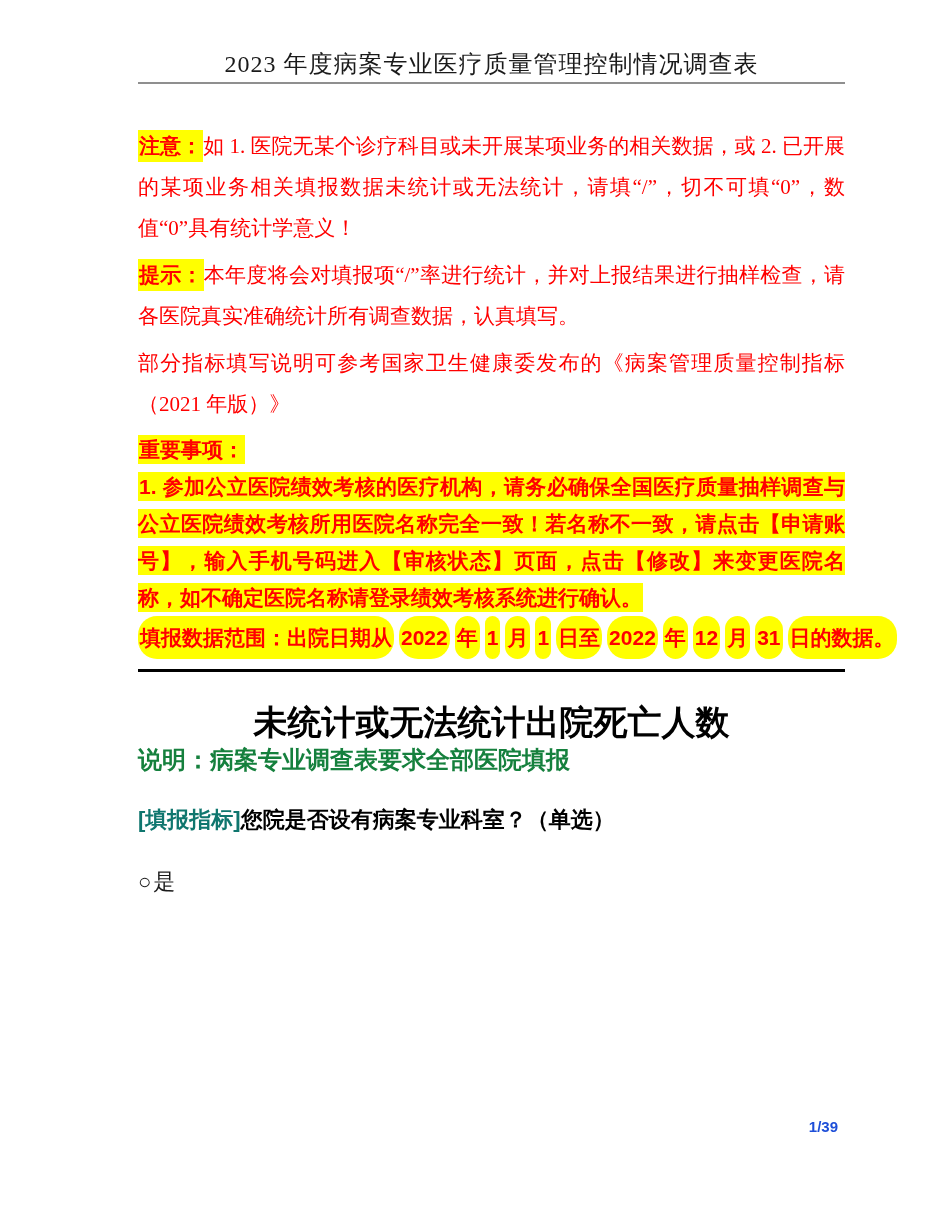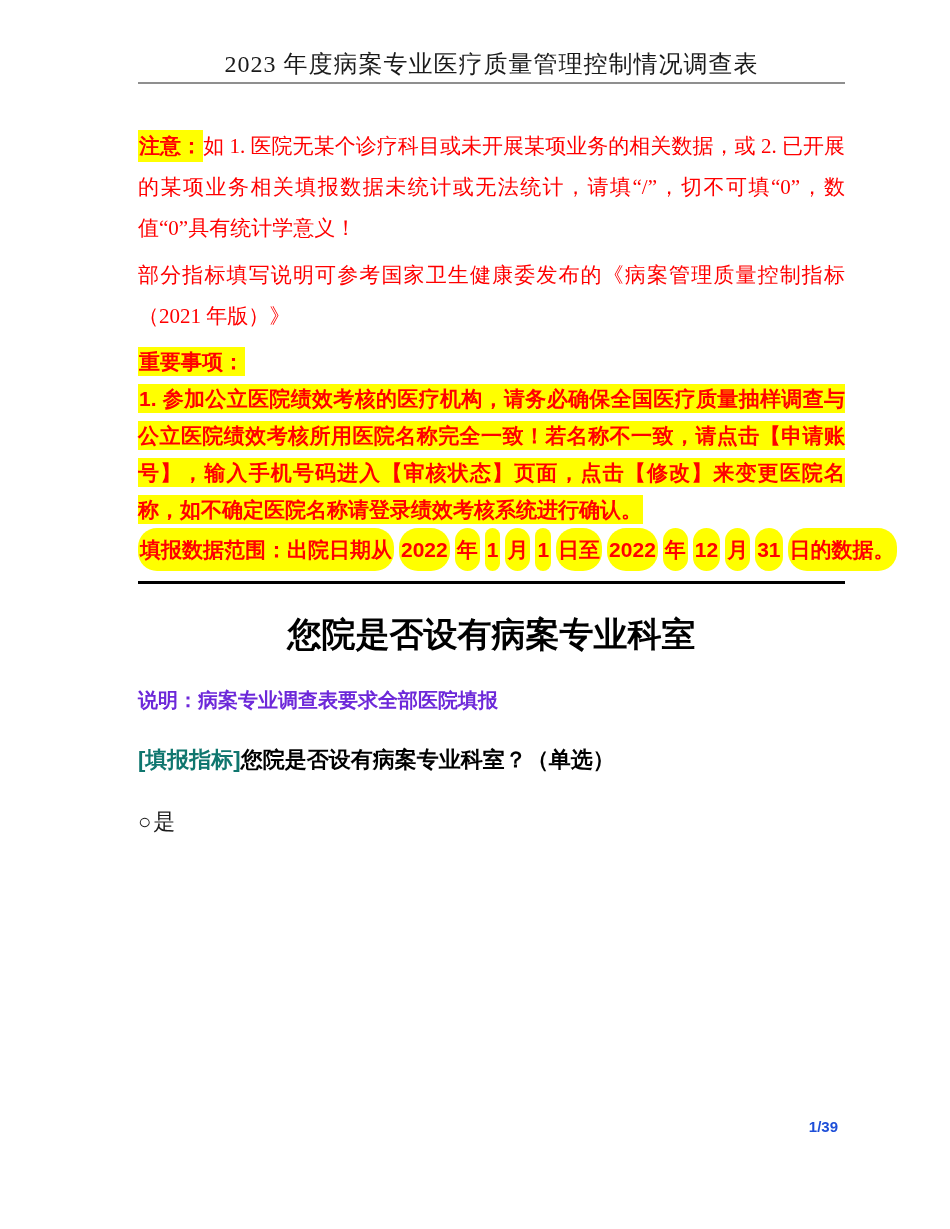--- a/index.html
+++ b/index.html
@@ -71,26 +71,25 @@
     font-weight: bold;
     color: #000000;
     text-align: center;
     font-size: 34px;
     line-height: 46px;
   }
   .form-title.t1 { margin-top: 12px; }
   .form-title.t2 { margin-top: 28px; }
   
   .form-desc {
-    margin-top: 28px;
     font-family: "Liberation Sans", "DejaVu Sans", sans-serif;
     font-weight: bold;
-    font-size: 20px;
+    font-size: 24px;
     line-height: 28px;
-    color: #6d28d9;
+    color: #15803d;
   }
   .question {
     margin-top: 30px;
     font-family: "Liberation Sans", "DejaVu Sans", sans-serif;
     font-weight: bold;
     font-size: 22px;
     line-height: 32px;
     color: #000000;
   }
   .question .tag { color: #0f766e; }
@@ -117,32 +116,33 @@
 <body>
 
 <div class="content">
 
   <div class="header-title">2023 年度病案专业医疗质量管理控制情况调查表</div>
   <hr class="header-divider">
 
   <p class="notice first"><span class="lbl hl">注意：</span><span>如 1. 医院无某个诊疗科目或未开展某项业务的相关数据，或 2. 已开展的某项业务相关填报数据未统计或无法统计，请填“/”，切不可填“0”，数值“0”具有统计学意义！</span></p>
 
 
+  <p class="notice"><span class="lbl hl">提示：</span><span>本年度将会对填报项“/”率进行统计，并对上报结果进行抽样检查，请各医院真实准确统计所有调查数据，认真填写。</span></p>
 
   <p class="notice"><span>部分指标填写说明可参考国家卫生健康委发布的《病案管理质量控制指标（2021 年版）》</span></p>
 
   <p class="imp"><span class="hl">重要事项：</span></p>
 
   <p class="imp"><span class="hl">1. 参加公立医院绩效考核的医疗机构，请务必确保全国医疗质量抽样调查与公立医院绩效考核所用医院名称完全一致！若名称不一致，请点击【申请账号】，输入手机号码进入【审核状态】页面，点击【修改】来变更医院名称，如不确定医院名称请登录绩效考核系统进行确认。</span></p>
 
   <p class="imp date-range"><span class="seg">填报数据范围：出院日期从</span><span class="seg">2022</span><span class="seg">年</span><span class="seg">1</span><span class="seg">月</span><span class="seg">1</span><span class="seg">日至</span><span class="seg">2022</span><span class="seg">年</span><span class="seg">12</span><span class="seg">月</span><span class="seg">31</span><span class="seg">日的数据。</span></p>
 
   <hr class="section-divider">
 
-  <div class="form-title t2">您院是否设有病案专业科室</div>
+  <div class="form-title t2">未统计或无法统计出院死亡人数</div>
 
   <div class="form-desc">说明：病案专业调查表要求全部医院填报</div>
 
   <div class="question"><span class="tag">[填报指标]</span><span>您院是否设有病案专业科室？（单选）</span></div>
 
   <div class="option"><span class="radio-circle">○</span><span>是</span></div>
 
 </div>
 
 <div class="page-number">1/39</div>

